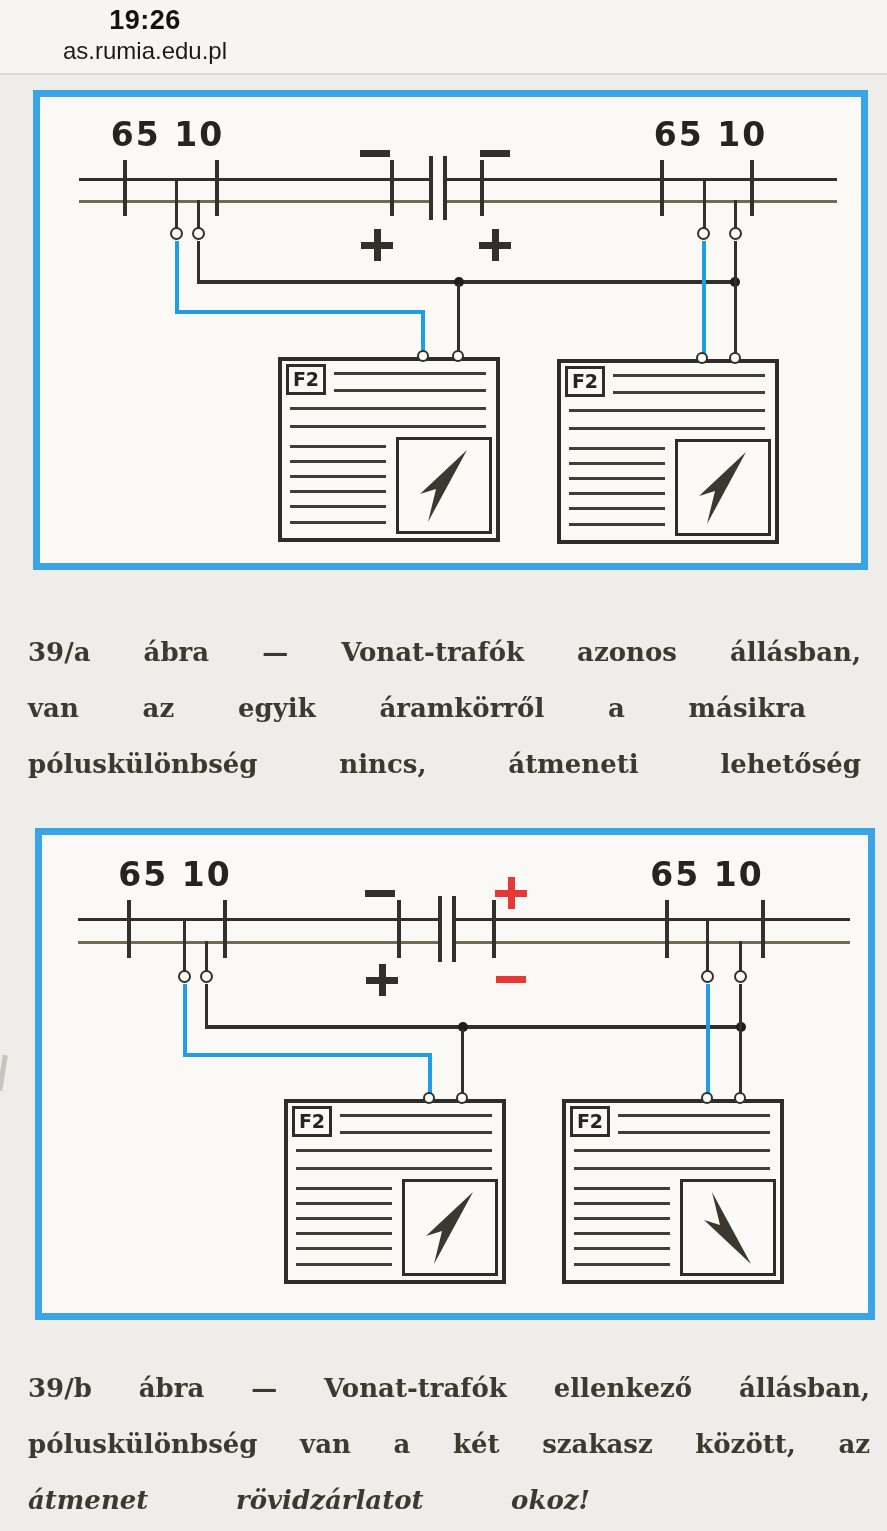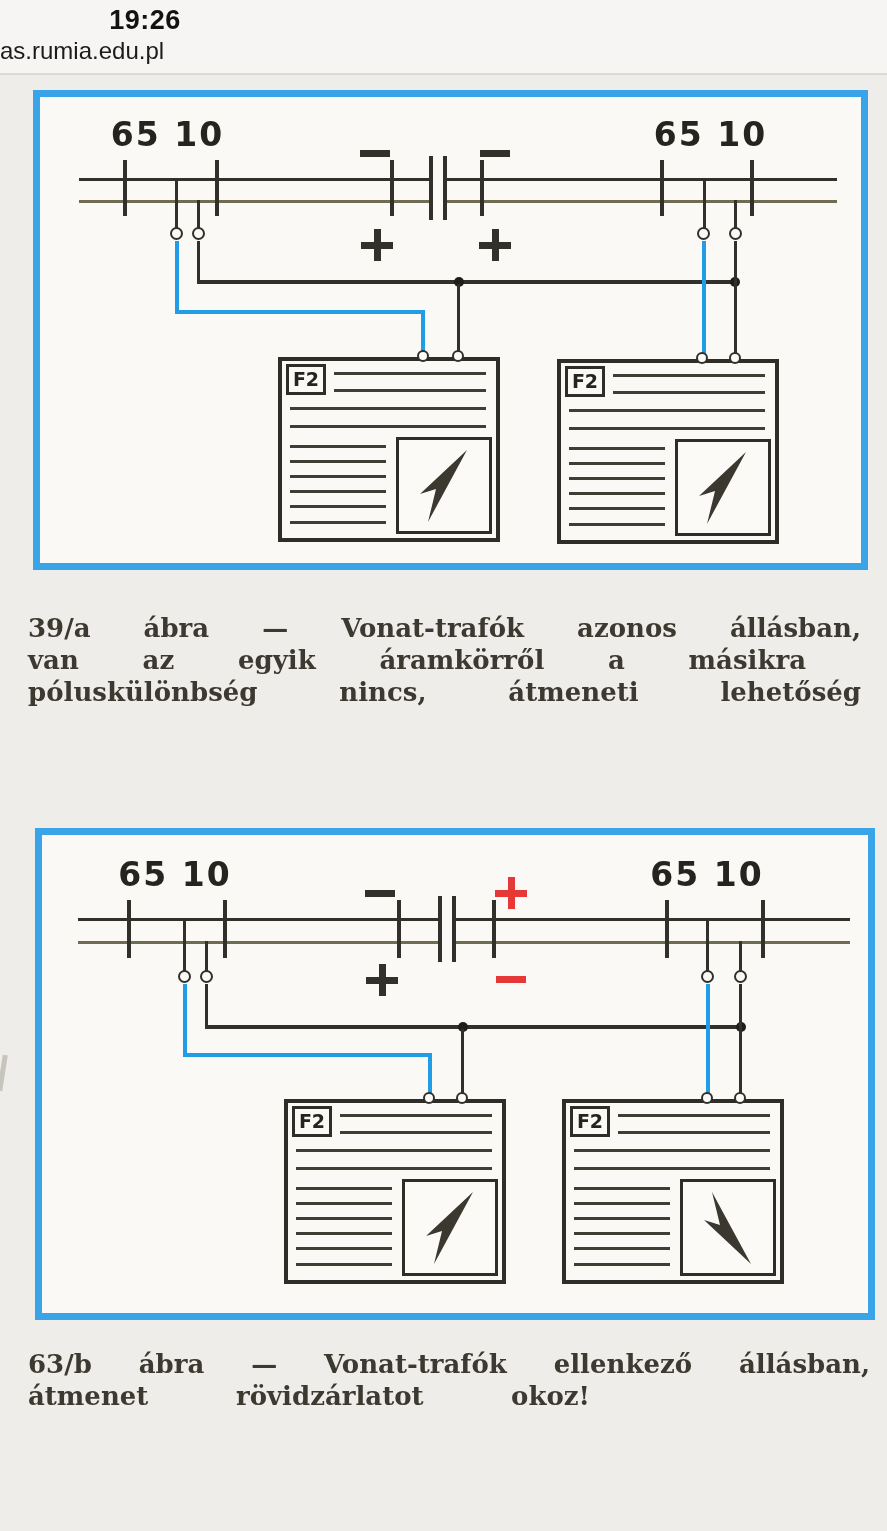--- a/index.html
+++ b/index.html
@@ -1,21 +1,21 @@
 <!DOCTYPE html>
 <html><head>
 <meta charset="utf-8">
 <style>
   html,body{margin:0;padding:0;}
   body{width:887px;height:1531px;position:relative;background:#efede9;font-family:"DejaVu Sans",sans-serif;overflow:hidden;}
 
   
   .statusbar{position:absolute;left:0;top:0;width:887px;height:73px;background:#f6f5f3;border-bottom:2px solid #dcdad6;}
   .clock{position:absolute;left:0;top:5px;width:290px;text-align:center;font:bold 27px "Liberation Sans",sans-serif;color:#121212;letter-spacing:.5px;}
-  .urltxt{position:absolute;left:0;top:37px;width:290px;text-align:left;font:24px "Liberation Sans",sans-serif;color:#1b1b1b;}
+  .urltxt{position:absolute;left:0;top:37px;width:290px;text-align:center;font:24px "Liberation Sans",sans-serif;color:#1b1b1b;}
 
   
   .fig{position:absolute;background:#fbf9f5;border:7px solid #3aa4e8;box-sizing:border-box;}
 
   .ln{position:absolute;background:#31302a;}
   .olive{background:#6f6c52;}
   .blue{background:#219ce6;}
   .gap{position:absolute;background:#fbf9f5;}
   .tick{position:absolute;width:4px;background:#31302a;}
 
@@ -34,21 +34,21 @@
 
   
   .f2box{position:absolute;width:222px;height:185px;border:4px solid #2e2d27;background:#fbf9f5;box-sizing:border-box;}
   .f2lab{position:absolute;left:4px;top:3px;width:40px;height:31px;border:3px solid #2e2d27;box-sizing:border-box;font:bold 19px "DejaVu Sans",sans-serif;color:#25241f;text-align:center;line-height:25px;}
   .wl{position:absolute;height:3px;background:#403e34;}
   .ibox{position:absolute;left:114px;top:76px;width:96px;height:97px;border:3px solid #2e2d27;background:#fcfaf7;box-sizing:border-box;}
   .ibox svg{position:absolute;left:8px;top:4px;}
 
   
   .cap{position:absolute;font:bold 26px "DejaVu Serif",serif;color:#3c3a30;}
-  .capline{text-align:justify;text-align-last:justify;text-justify:inter-word;line-height:32px;white-space:normal;}
+  .capline{text-align:justify;text-align-last:justify;text-justify:inter-word;line-height:32px;white-space:normal;margin-top:24px;}
 
   .artifact{position:absolute;left:0px;top:1055px;width:5px;height:36px;background:#b6b2aa;transform:rotate(9deg);opacity:.7;}
 </style>
 </head>
 <body>
 
 <div class="statusbar">
   <div class="clock">19:26</div>
   <div class="urltxt">as.rumia.edu.pl</div>
 </div>
@@ -231,15 +231,16 @@
     </div>
   </div>
 
   <div class="term" style="left:381px;top:257px;"></div>
   <div class="term" style="left:414px;top:257px;"></div>
   <div class="term" style="left:659px;top:257px;"></div>
   <div class="term" style="left:692px;top:257px;"></div>
 </div>
 
 <div class="cap" style="left:28px;top:1348px;width:842px;">
-  <div class="capline" style="width:842px;">63/b ábra — Vonat-trafók ellenkező állásban,</div>
-  <div class="capline" style="width:562px;">átmenet rövidzárlatot okoz!</div>
+  <div class="capline" style="width:842px;">39/b ábra — Vonat-trafók ellenkező állásban,</div>
+  <div class="capline" style="width:842px;">póluskülönbség van a két szakasz között, az</div>
+  <div class="capline" style="width:562px;font-style:italic;">átmenet rövidzárlatot okoz!</div>
 </div>
 
 </body></html>

